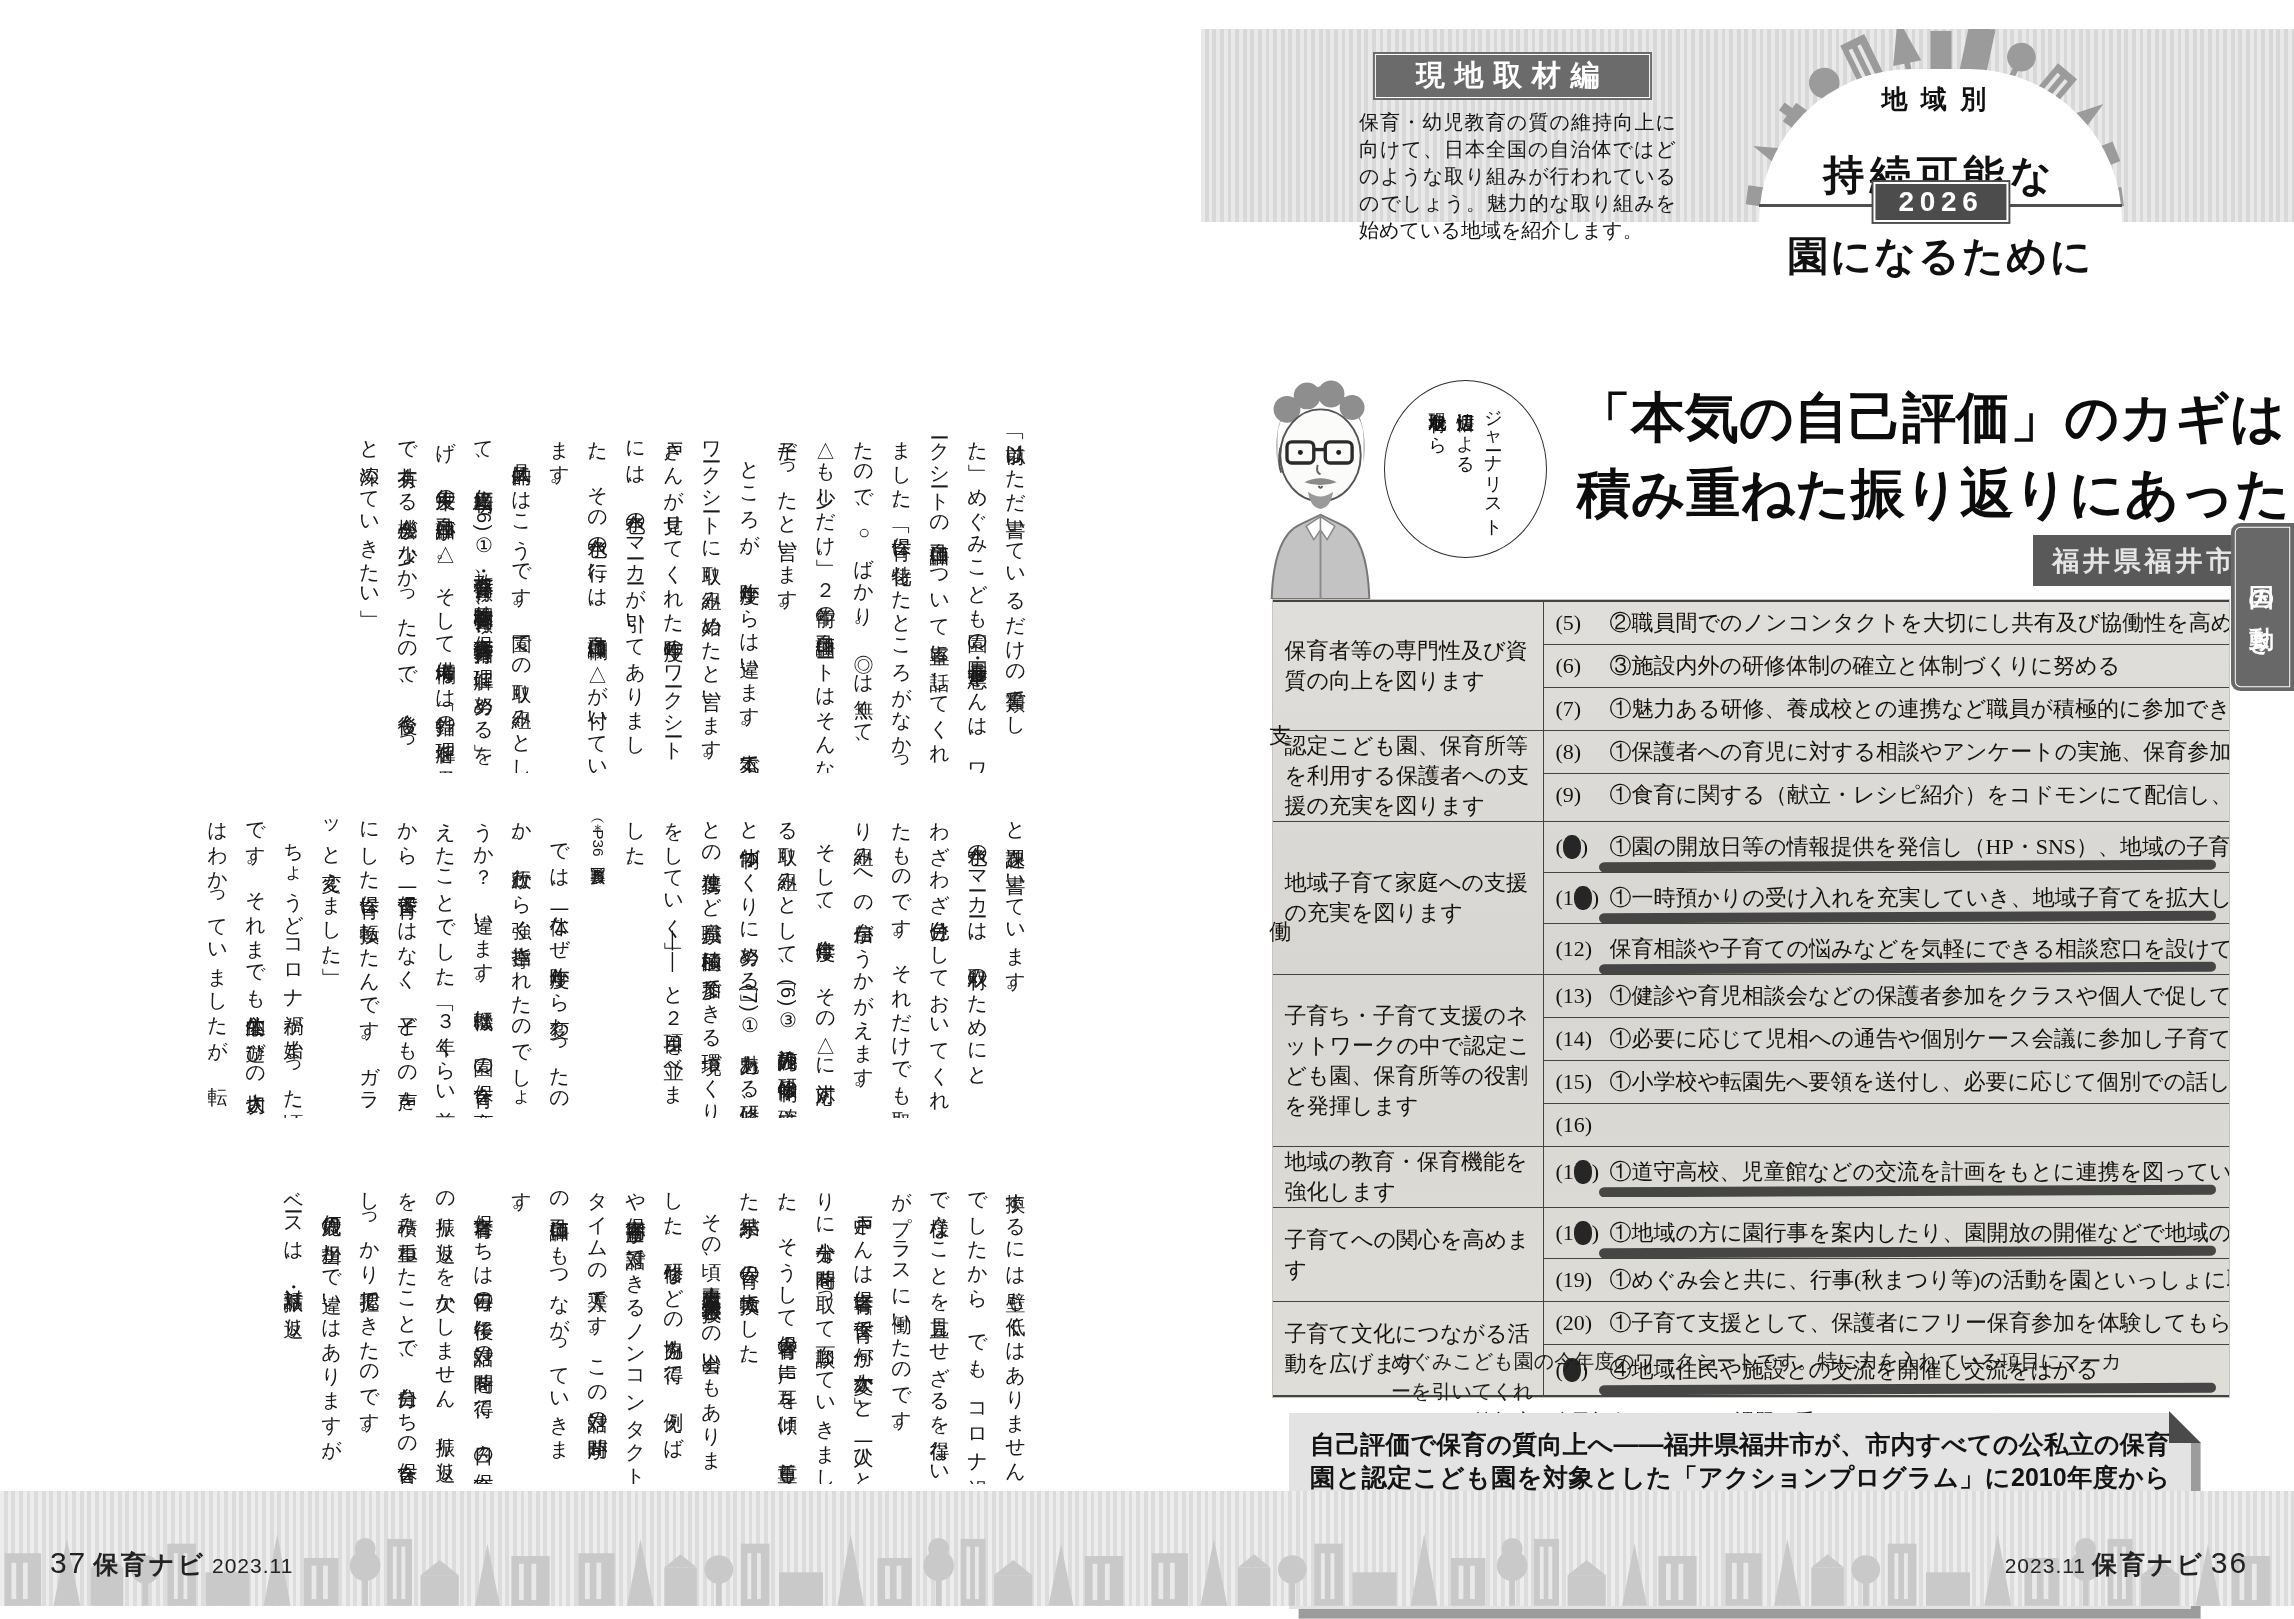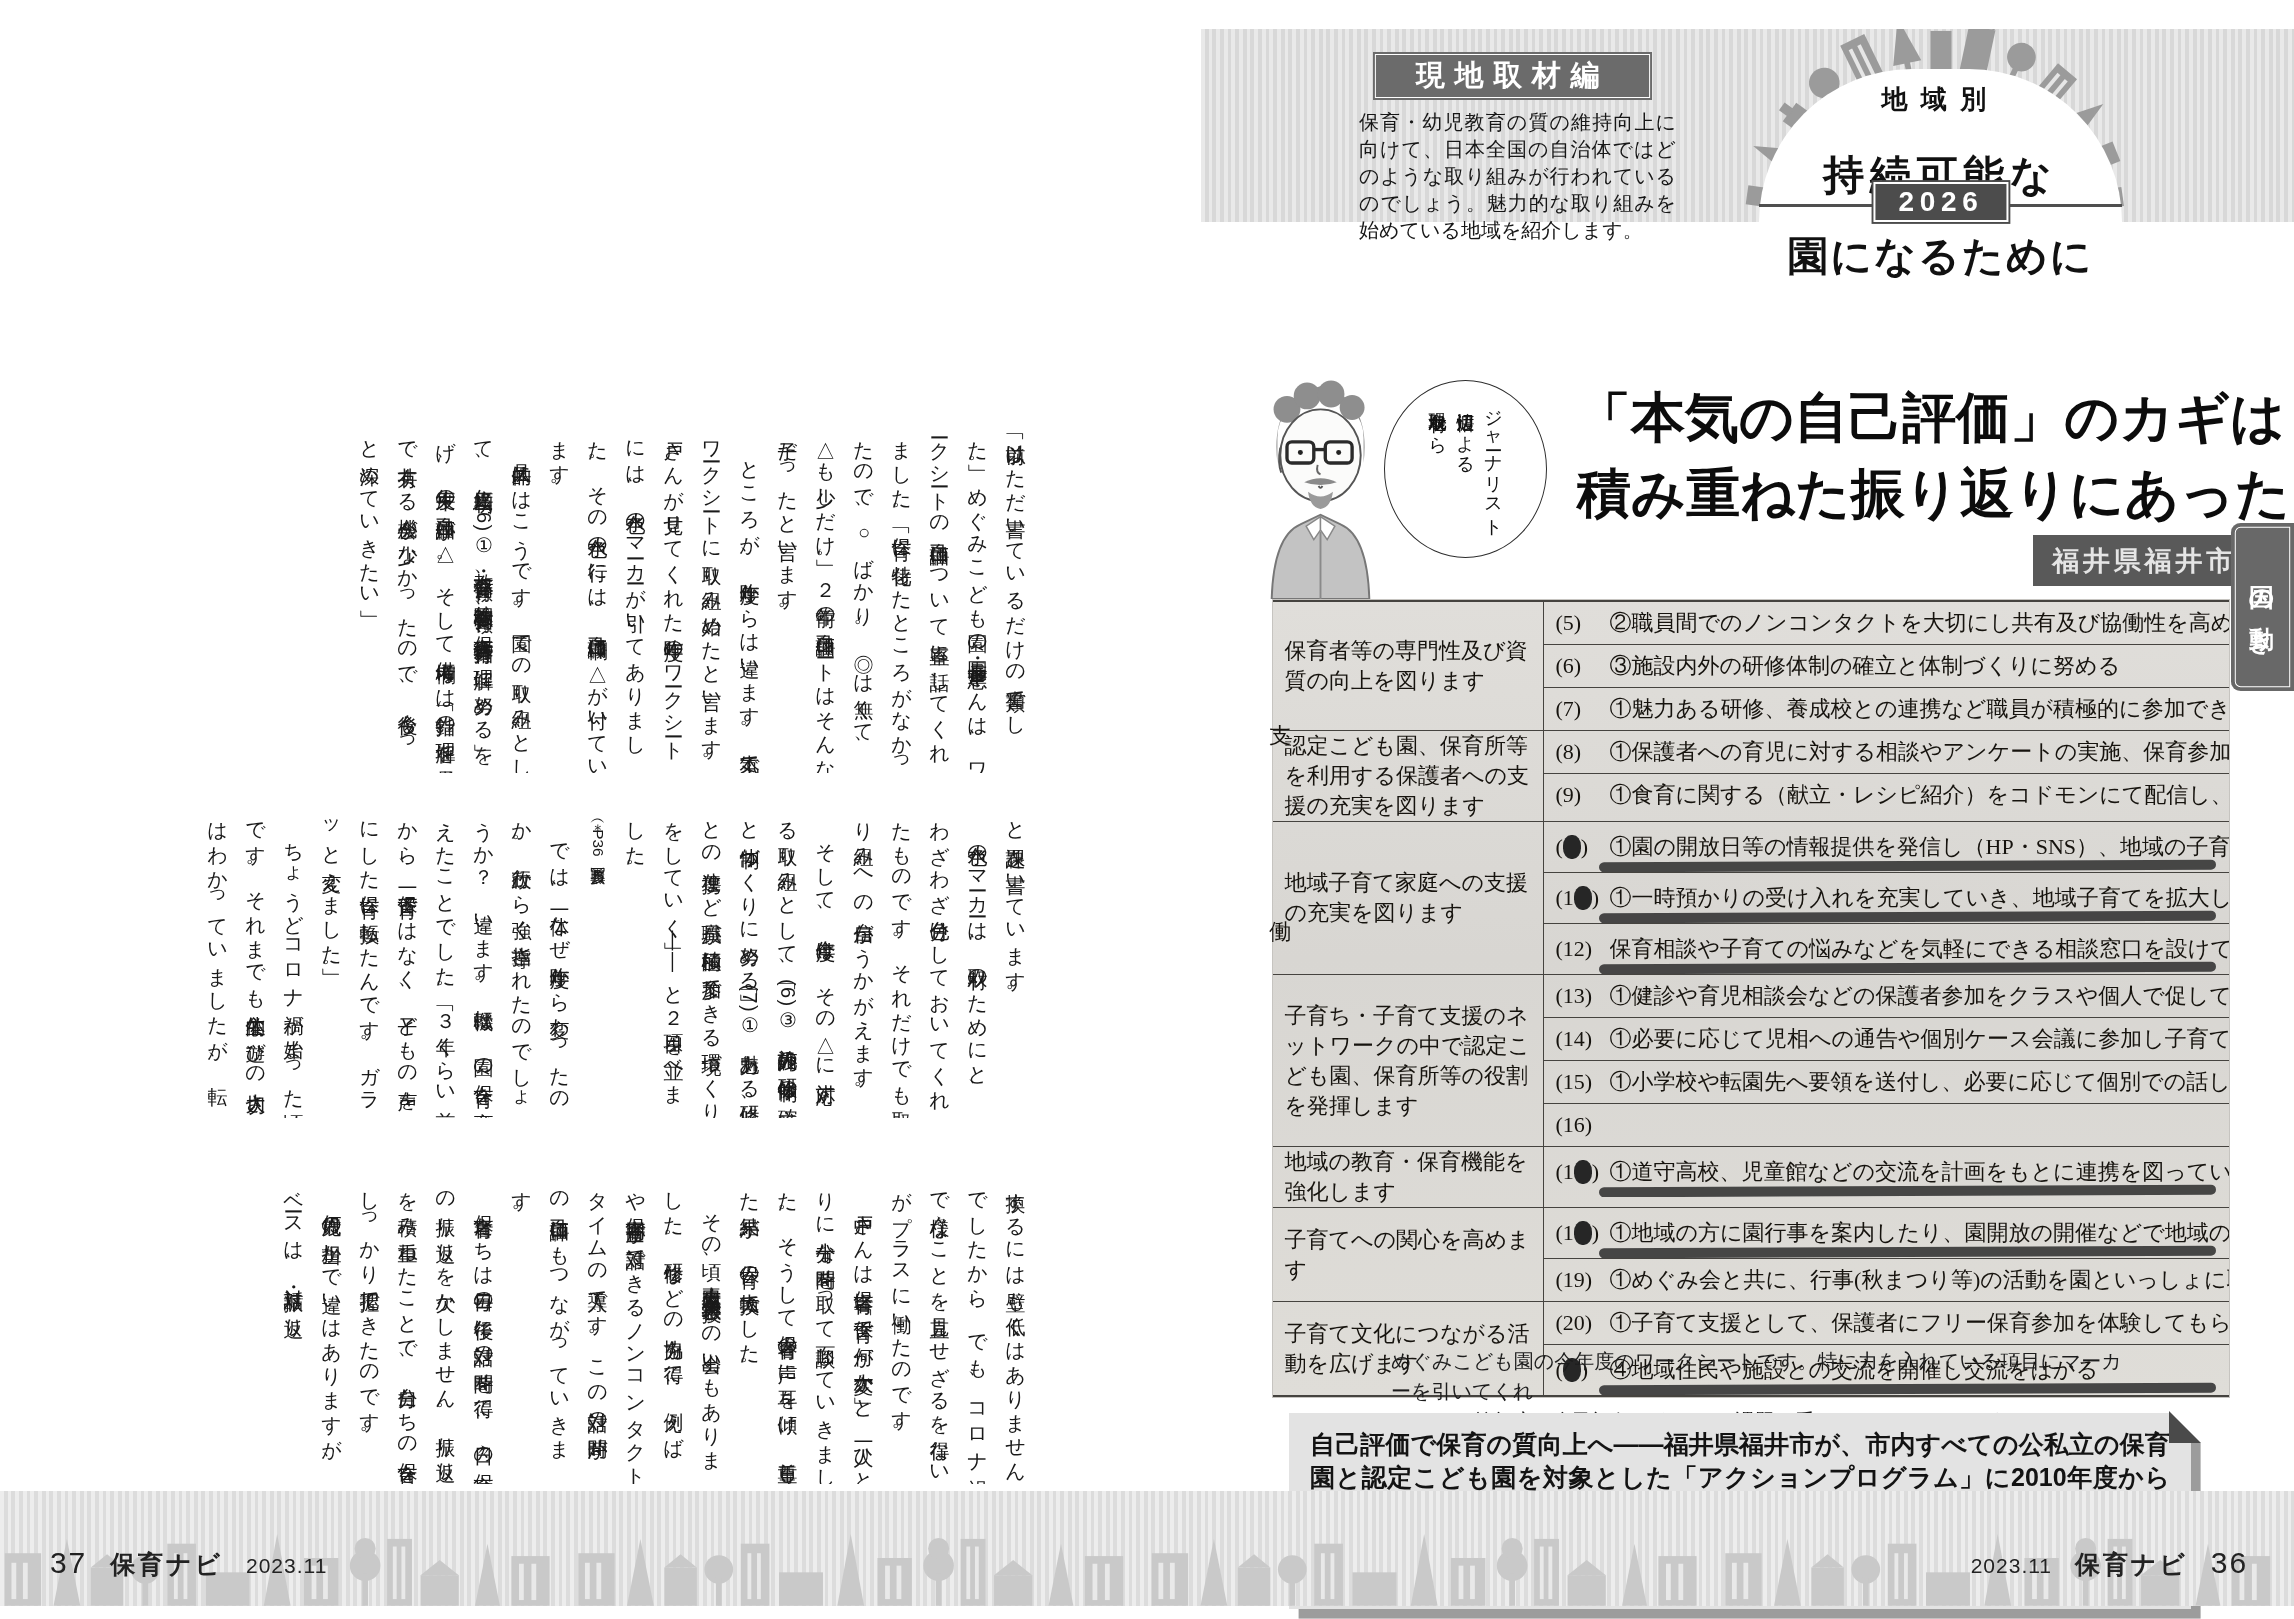--- a/index.html
+++ b/index.html
@@ -13,21 +13,21 @@
   .vband p{margin:0;}
   .vband p.note{font-size:15.3px;letter-spacing:0;padding-top:5.7px;}
   .band1{top:427px;height:346px;}
   .band2{top:808px;height:310px;}
   .band3{top:1178px;height:306px;}
 
   
   .footer-strip{position:absolute;left:0;bottom:13.4px;width:2294px;height:115px;
     background:repeating-linear-gradient(90deg,#ededed 0 3.8px,#dcdcdc 3.8px 7.6px);}
   .footer-strip svg{position:absolute;left:0;bottom:0;}
-  .folio{position:absolute;bottom:25px;display:flex;align-items:baseline;gap:23px;color:#222;}
+  .folio{position:absolute;bottom:25px;display:flex;align-items:baseline;gap:6px;color:#222;}
   .folio-left{left:50px;}
   .folio-right{right:46px;}
   .folio .pageno{font-size:30px;letter-spacing:1.9px;}
   .folio .mag{font-size:25px;font-weight:bold;letter-spacing:2.9px;}
   .folio .issue{font-size:21px;letter-spacing:1px;}
 
   
   .header-band{position:absolute;left:1201px;top:29px;width:1094px;height:193px;
     background:repeating-linear-gradient(90deg,#e9e9e9 0 3.8px,#d8d8d8 3.8px 7.6px);}
   .report-badge{position:absolute;left:172px;top:23px;width:279px;height:48px;background:#6b6b6b;

